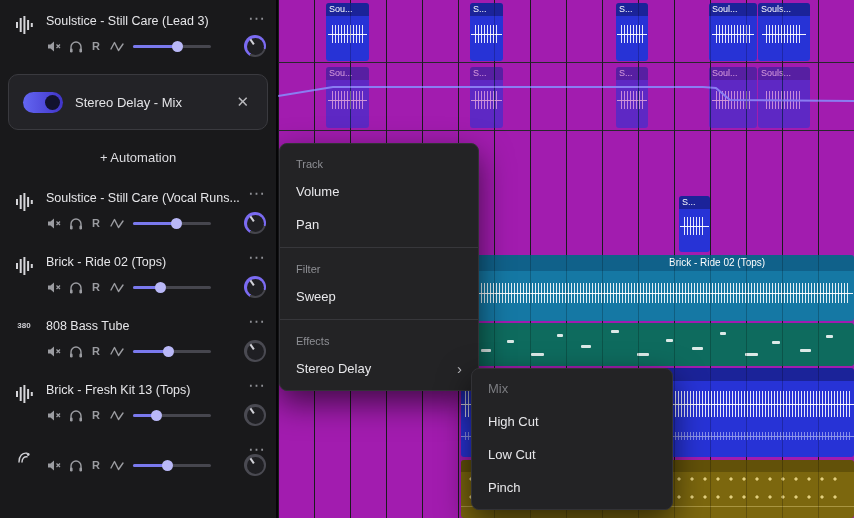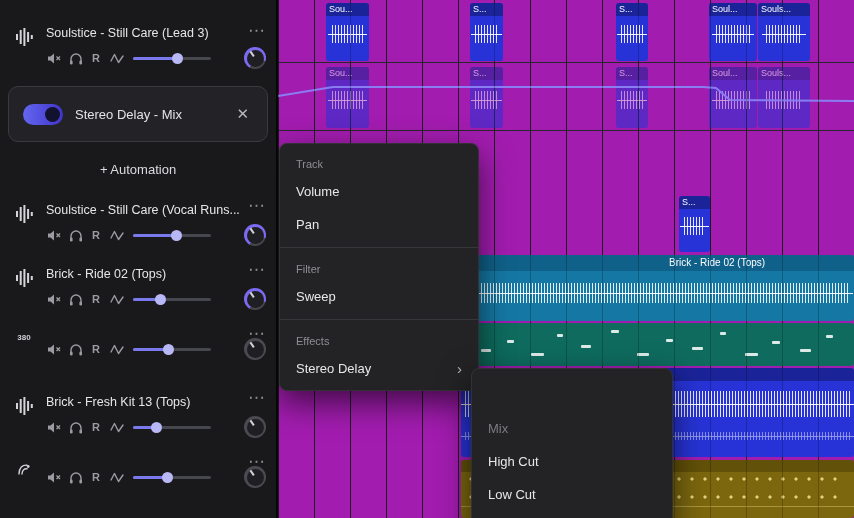--- a/index.html
+++ b/index.html
@@ -6,21 +6,21 @@
   html,body { background:#0c0c0e; }
   .app {
     position:relative; width:854px; height:518px; overflow:hidden;
     display:flex; font-family:"Liberation Sans", sans-serif;
     background:#121214; color:#e4e4e7;
   }
 
   
   .sidebar {
     width:278px; height:518px; background:#19191b; flex:0 0 278px;
-    border-right:2px solid #060607; padding-top:18px; position:relative; z-index:20;
+    border-right:2px solid #060607; padding-top:6px; position:relative; z-index:20;
   }
   .trk { position:relative; height:64px; padding:10px 10px 0 12px; display:flex; gap:10px; }
   .trk-first { height:58px; padding-top:8px; }
   .trk-icon { width:24px; display:flex; align-items:flex-start; justify-content:center; padding-top:2px; color:#cfcfd4; }
   .trk-body { flex:1; min-width:0; }
   .trk-name { font-size:12.5px; color:#e6e6e9; white-space:nowrap; overflow:hidden; text-overflow:ellipsis; padding-right:16px; }
   .trk-controls { display:flex; align-items:center; gap:7px; margin-top:7px; height:22px; }
   .cicon { display:inline-flex; align-items:center; justify-content:center; width:15px; height:15px; color:#9b9ca1; }
   .rlabel { font-size:11px; font-weight:700; color:#9b9ca1; width:12px; }
   .dots { position:absolute; right:10px; top:8px; font-size:17px; line-height:10px; color:#8f9095; letter-spacing:1px; cursor:pointer; }
@@ -82,21 +82,21 @@
   .olive-line { position:absolute; left:0; right:0; height:1px; background:rgba(255,235,160,.35); }
 
   .autoline { position:absolute; left:0; top:0; z-index:4; pointer-events:none; }
 
   
   .menu { position:absolute; background:#232325; border:1px solid #323236; border-radius:8px;
           box-shadow:0 12px 32px rgba(0,0,0,.6); padding:4px 0; z-index:10; }
   .menu-label { padding:10px 16px 6px 16px; font-size:11px; color:#8e8f94; }
   .menu-item { padding:8px 16px 10px 16px; font-size:13px; color:#e7e7ea; cursor:pointer;
                display:flex; align-items:center; justify-content:space-between; }
-  .menu-item.disabled { color:#7b7c80; cursor:default;margin-top:40px; }
+  .menu-item.disabled { color:#7b7c80; cursor:default; }
   .menu-divider { height:1px; background:#37373b; margin:5px 0; }
   .chev { color:#b9b9bd; font-size:15px; line-height:10px; }
   .submenu { z-index:11; }
 </style>
 </head>
 <body>
 
 <div class="app">
 
   <aside class="sidebar">
@@ -242,20 +242,21 @@
         </div>
       </div>
       <div class="dots">⋯</div>
     </div>
 
     <div class="trk">
       <div class="trk-icon">
         <span style="font-size:8px;font-weight:700;color:#cfcfd4;">380</span>
       </div>
       <div class="trk-body">
+        <div class="trk-name">808 Bass Tube</div>
         <div class="trk-controls">
           <span class="cicon">
               <svg width="14" height="13" viewBox="0 0 14 13">
                 <path d="M1 4.5h2.5L7 1.5v10L3.5 8.5H1z" fill="#9b9ca1"></path>
                 <path d="M9.5 4.5l3.5 3.5M13 4.5L9.5 8" stroke="#9b9ca1" stroke-width="1.3"></path>
               </svg>
             </span>
           <span class="cicon">
               <svg width="14" height="13" viewBox="0 0 14 13" fill="none">
                 <path d="M2 10V7a5 5 0 0 1 10 0v3" stroke="#9b9ca1" stroke-width="1.4"></path>

